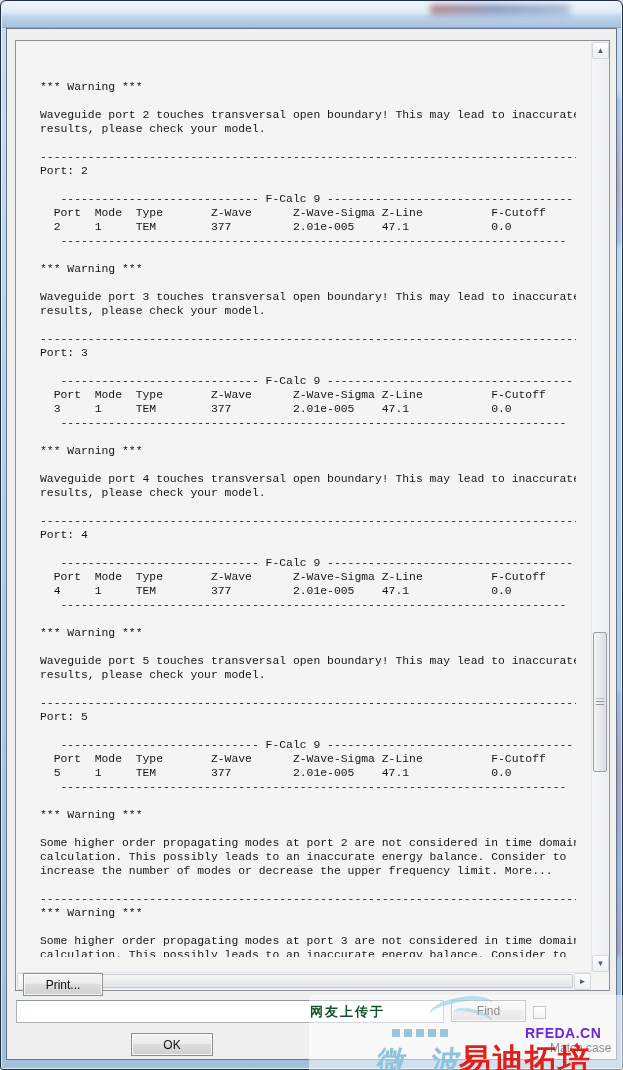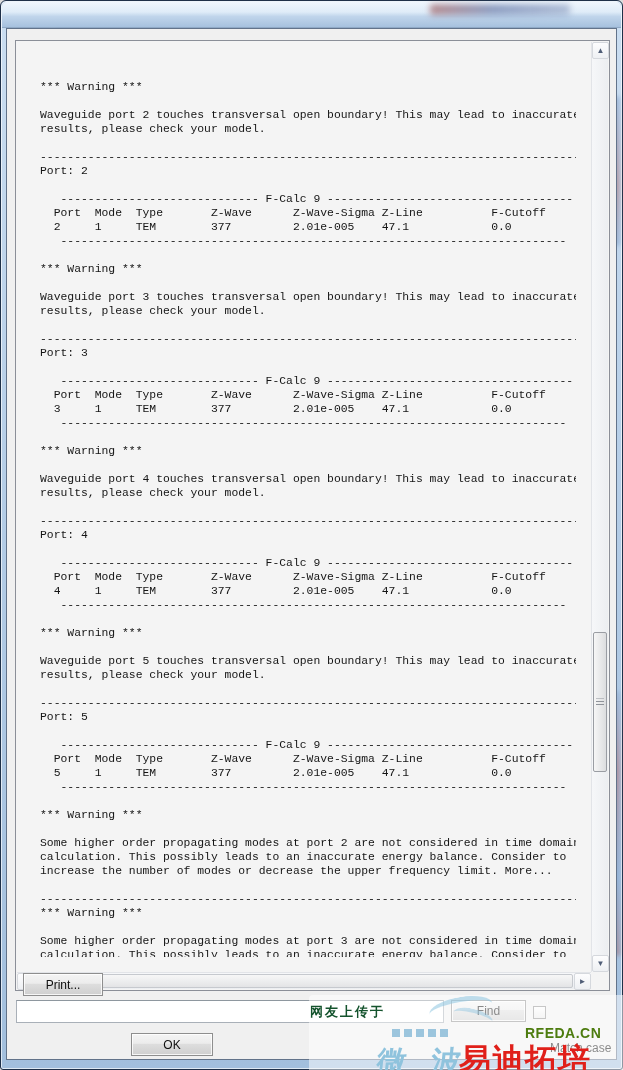--- a/index.html
+++ b/index.html
@@ -240,17 +240,17 @@
     <div class="btn print-btn">Print...</div>
     <div class="btn ok-btn">OK</div>
 
     <div class="wm wm-white"></div>
     <div class="wm wm-upload" style="color: #14532d;">网友上传于</div>
     <div class="wm wm-squares"></div>
     <div class="wm wm-swoosh"></div>
     <div class="wm wm-swoosh2"></div>
     <div class="wm wm-cn" style="color: rgb(143, 195, 221);">微 波</div>
 
-    <div class="wm wm-rfeda" style="color: #4d7c0f;">RFEDA.CN</div>
+    <div class="wm wm-rfeda" style="color: #6d28d9;">RFEDA.CN</div>
     <div class="wm wm-brand" style="color: rgb(224, 32, 26);">易迪拓培训</div>
 
   </div>
 </div>
 
 </body></html>

